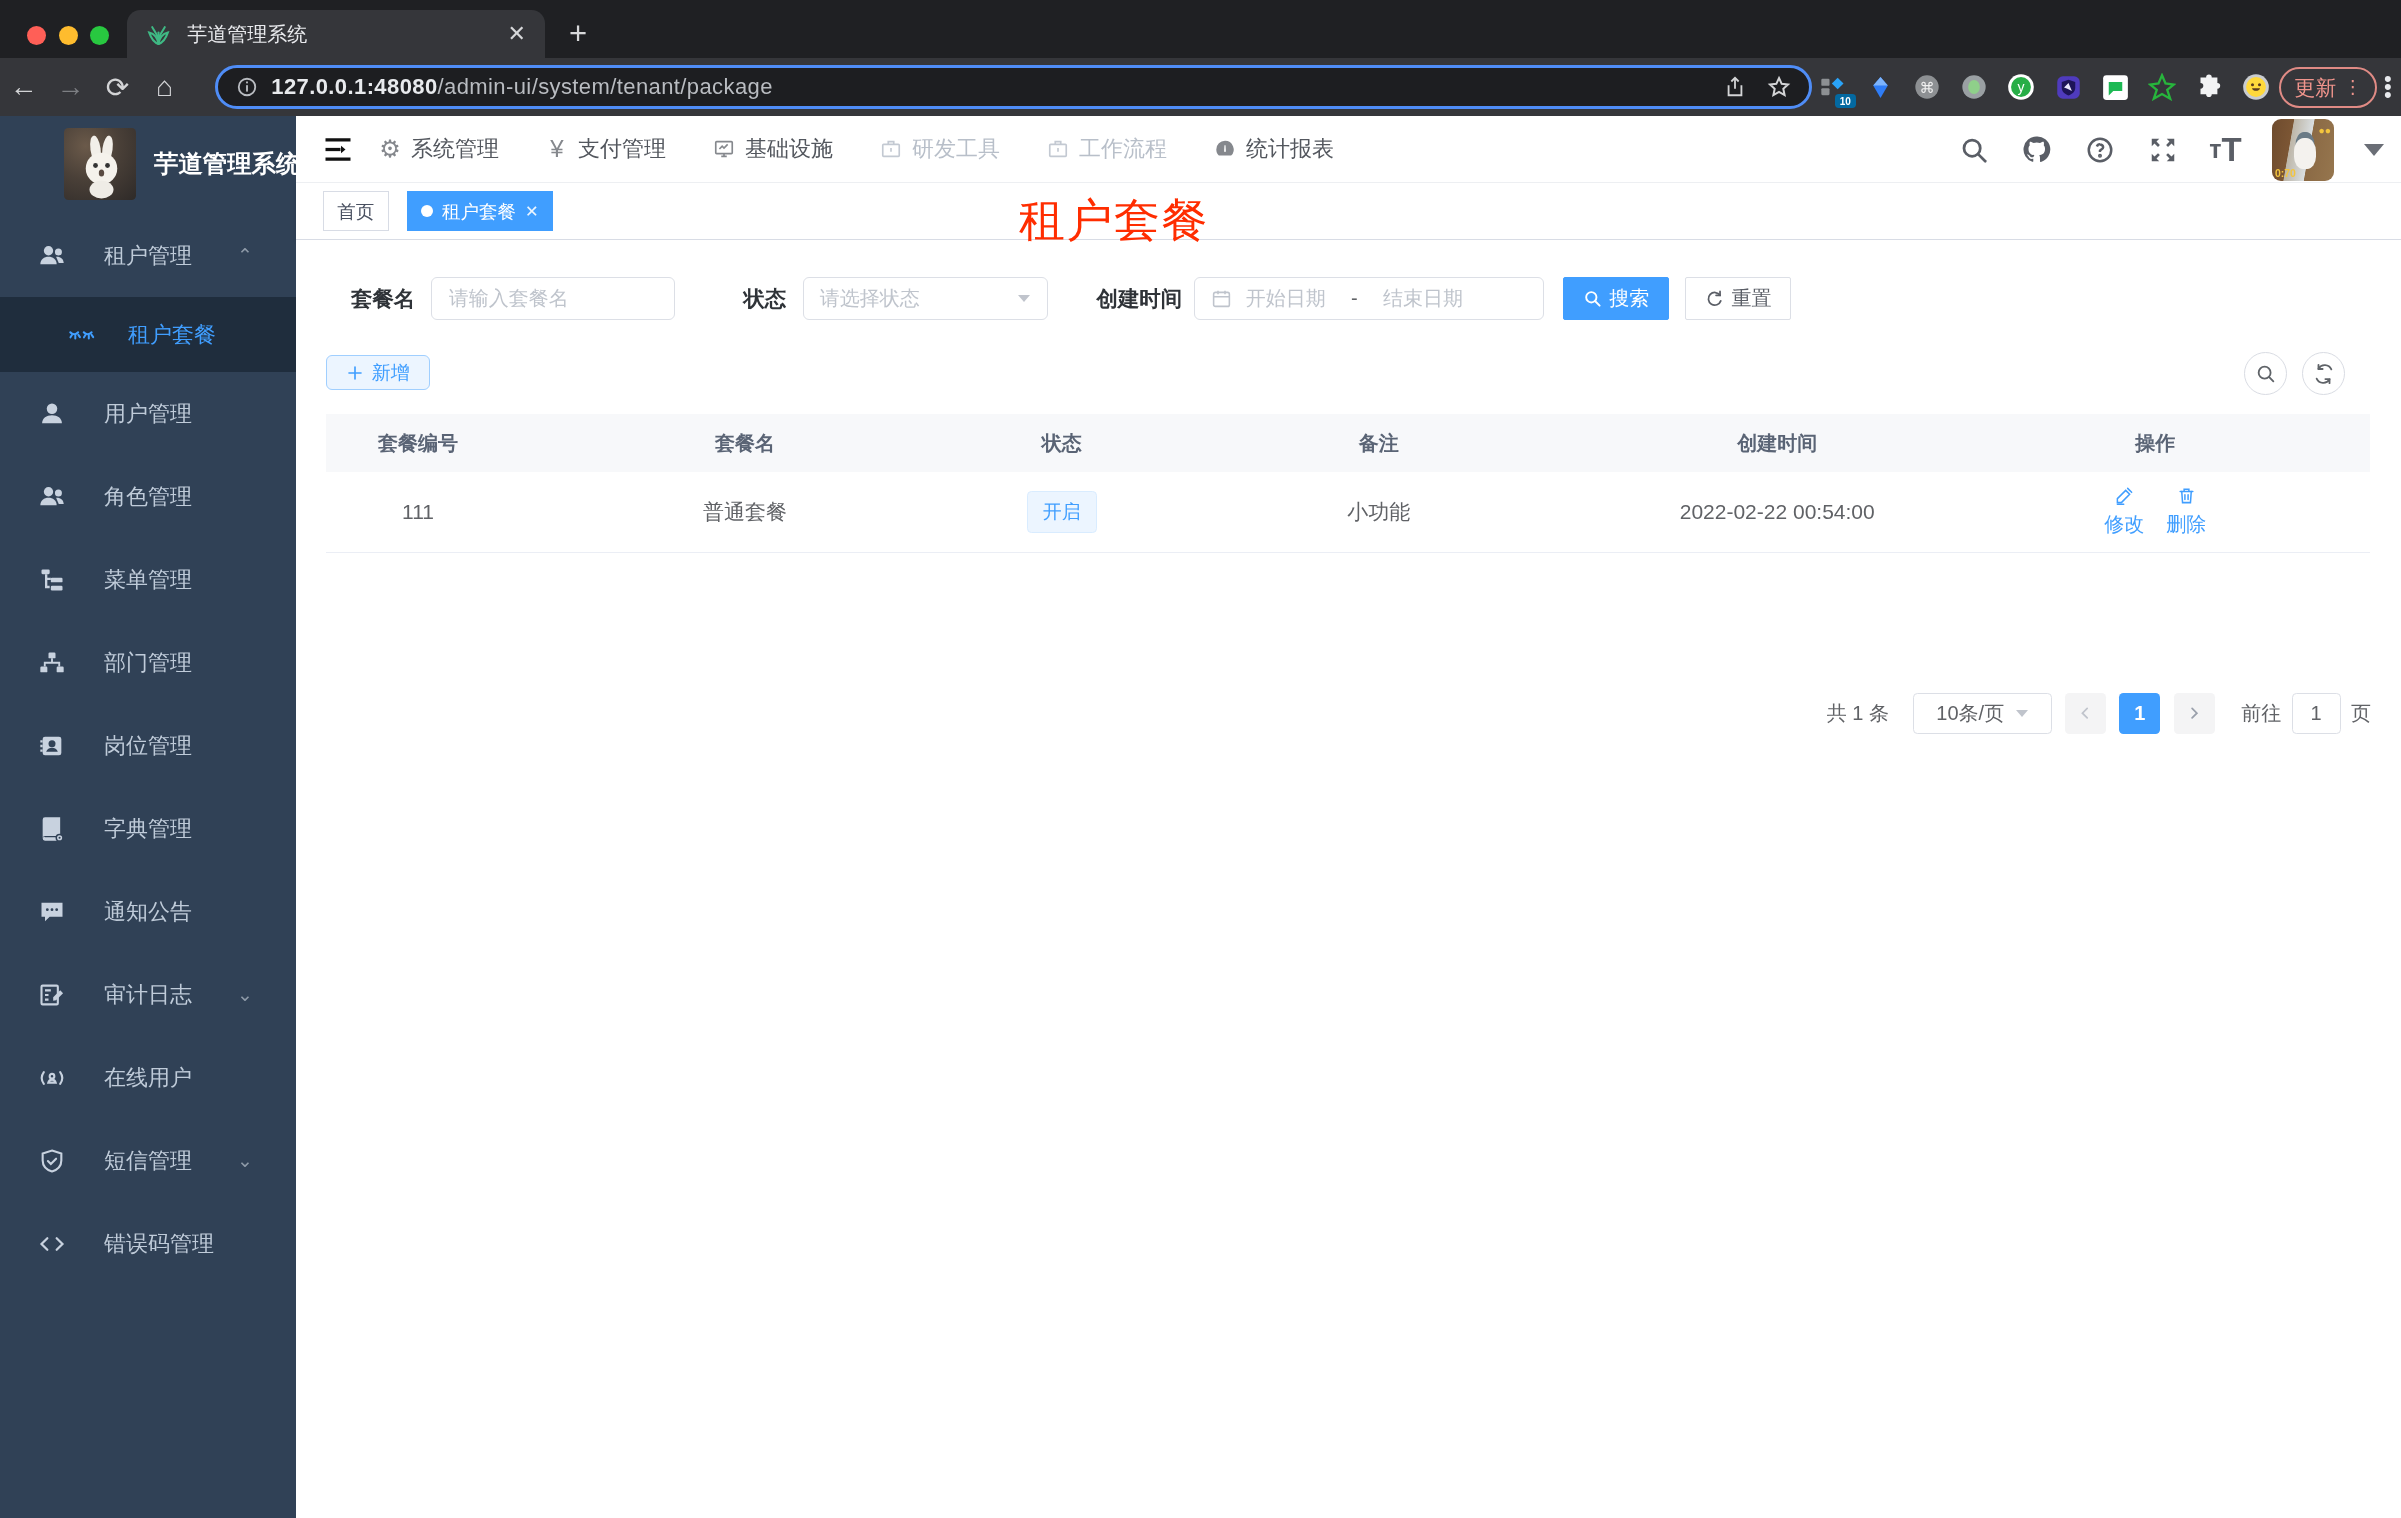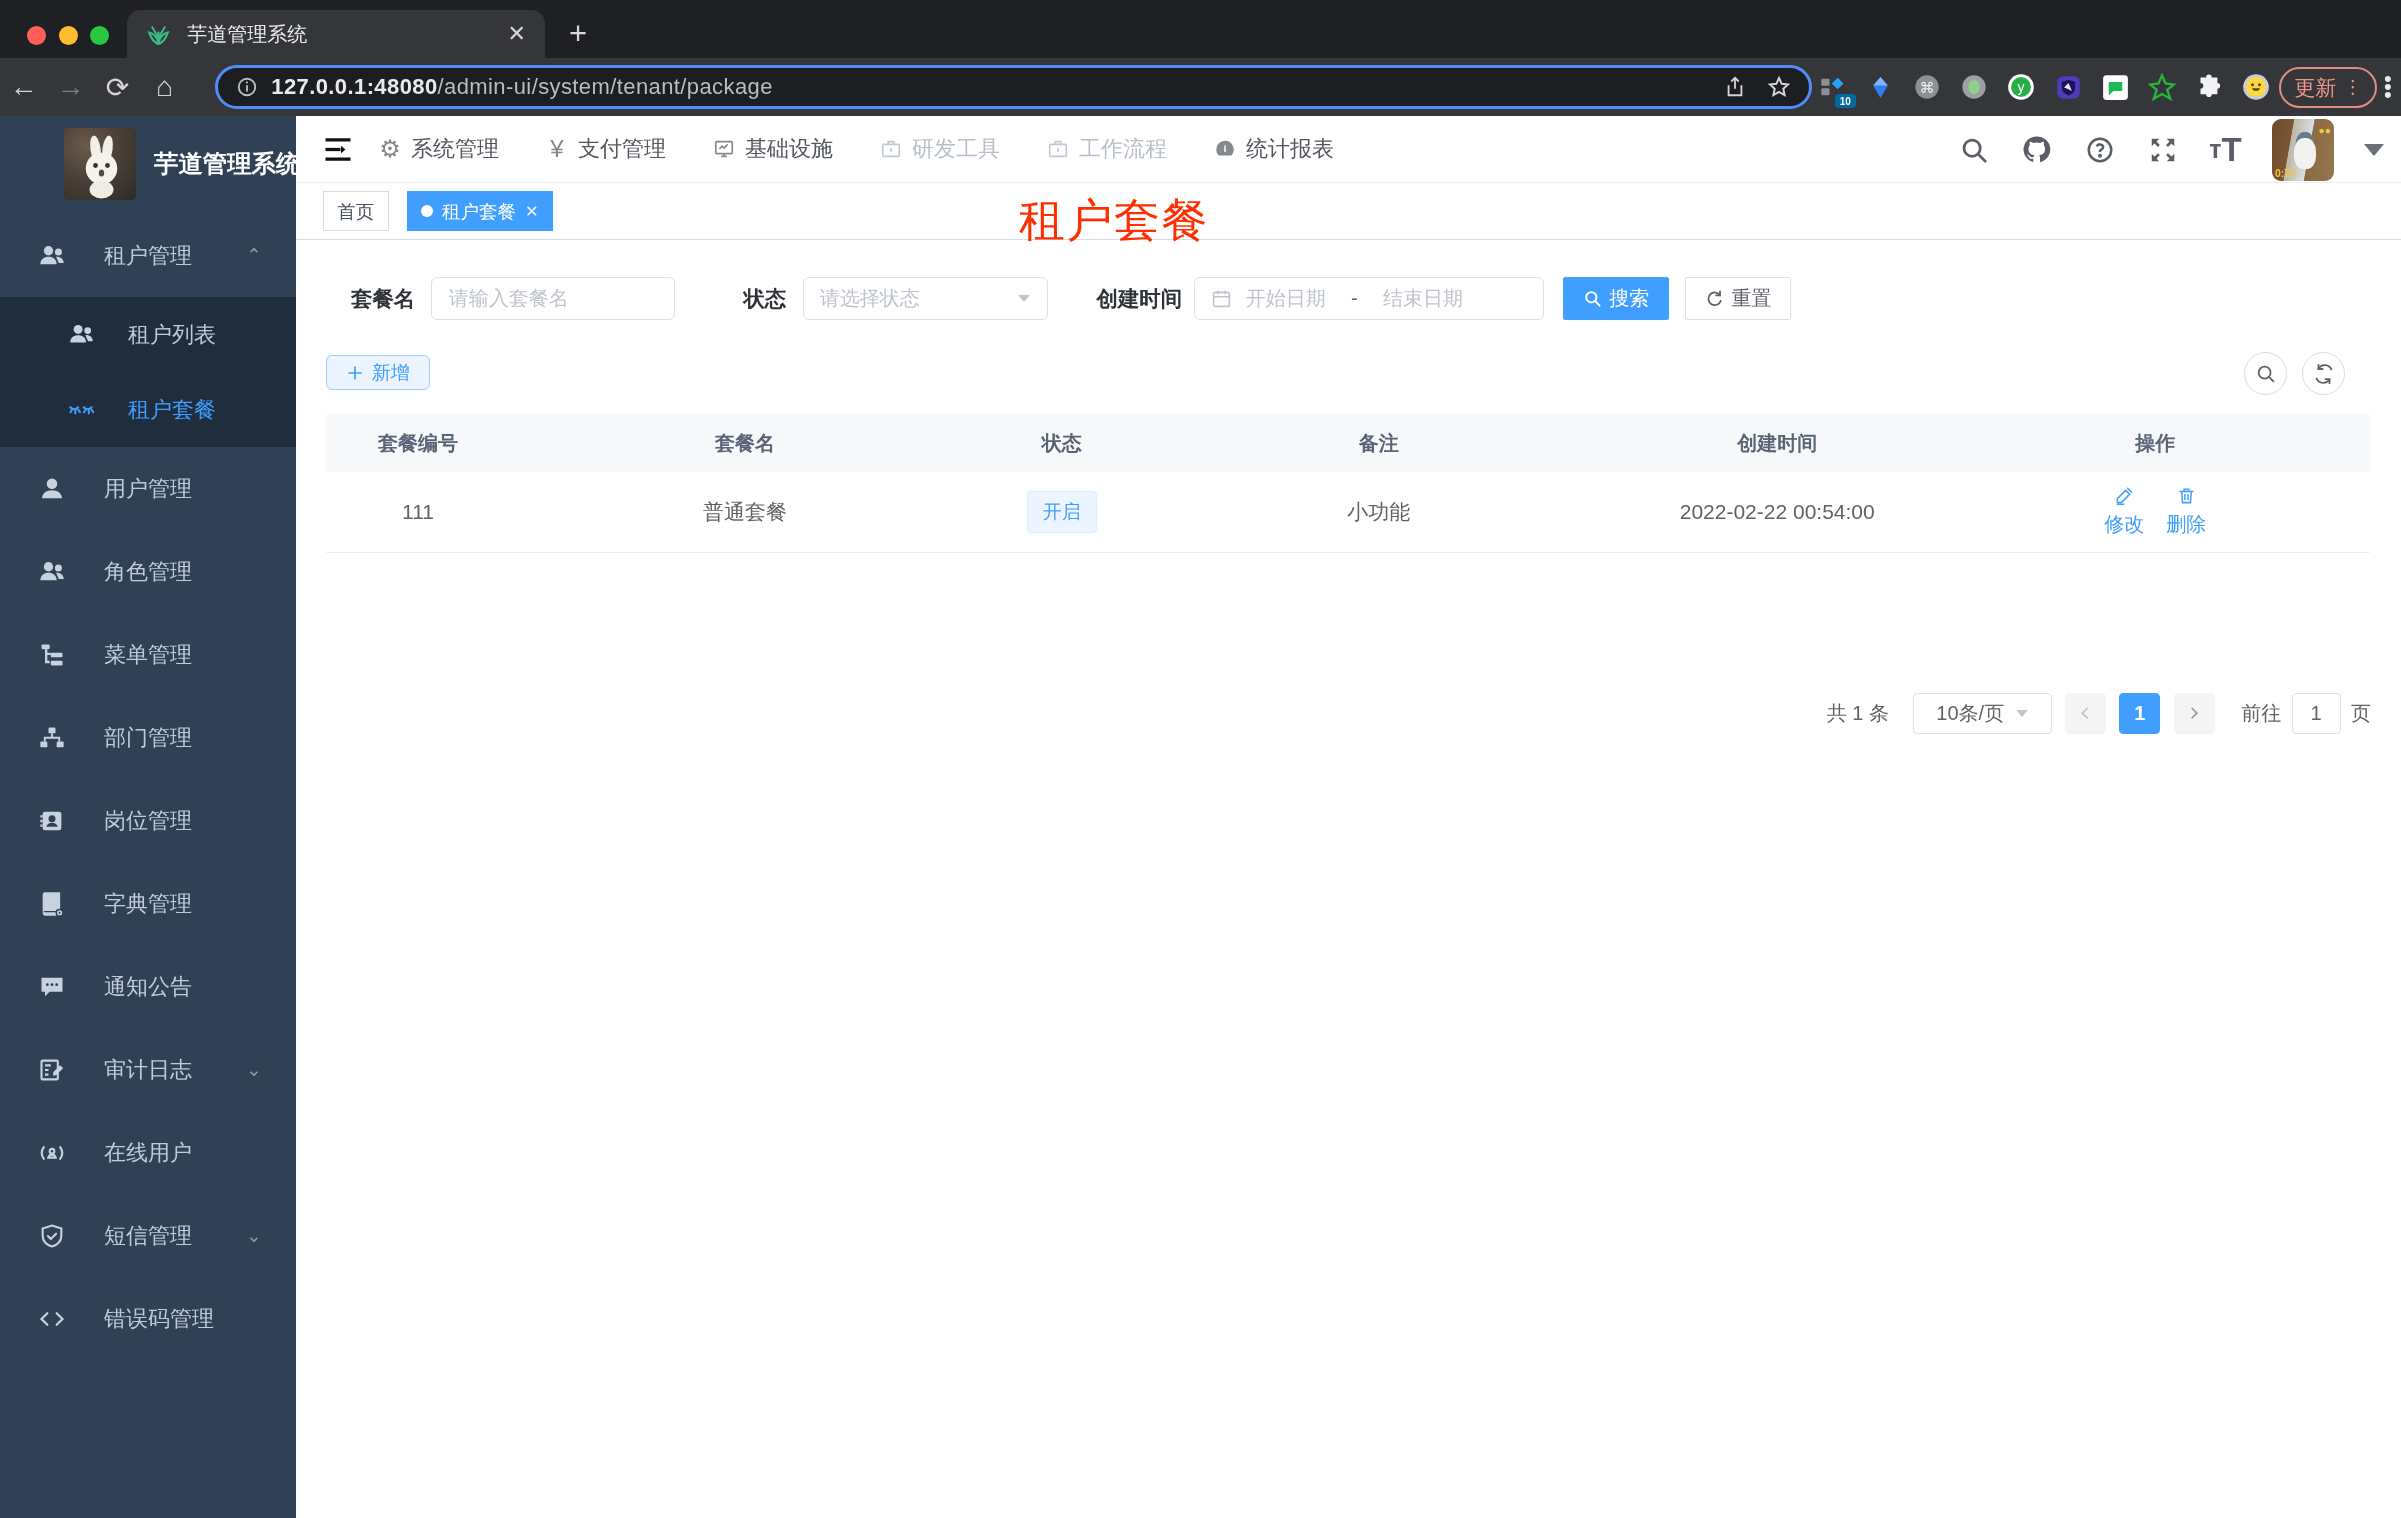--- a/index.html
+++ b/index.html
@@ -40,21 +40,21 @@
   
   .app { position:absolute; left:0; top:116px; width:2401px; height:1403px; background:#fff; }
 
   
   .sidebar { position:absolute; left:0; top:0; width:296px; height:1403px; background:#304156; }
   .logo-row { height:77px; display:flex; align-items:center; padding-left:64px; gap:18px; padding-top:19px;}
   .logo-img { width:72px; height:72px; border-radius:4.4px; flex:none;
     background:radial-gradient(circle at 30% 25%, #6b5a4a 0%, #4a4038 45%, #2e2a28 100%); position:relative; overflow:hidden;}
   .app-title { color:#fff; font-size:24.4px; font-weight:700; white-space:nowrap; }
   .menu { margin-top:21px; }
-  .m-item { height:83px; display:flex; align-items:center; padding:0 34px 0 38px; gap:38px;
+  .m-item { height:83px; display:flex; align-items:center; padding:0 43px 0 38px; gap:38px;
     color:#bfcbd9; font-size:22px; cursor:pointer; }
   .m-item .lbl { flex:1; white-space:nowrap; }
   .m-item .ic { width:28px; height:28px; flex:none; color:#c8d2df; }
   .chev { color:#8e9aa8; font-size:19px; }
   .submenu { background:#1f2d3d; }
   .s-item { height:75px; display:flex; align-items:center; padding-left:68px; gap:33px;
     color:#bfcbd9; font-size:22px; cursor:pointer; }
   .s-item .ic { width:27px; height:27px; color:#c8d2df; }
   .s-item.active { color:#409eff; }
   .s-item.active .ic { color:#409eff; }
@@ -292,29 +292,20 @@
             <circle cx="9" cy="7.5" r="4"></circle>
             <path d="M2 19c0-4 3.2-6.3 7-6.3s7 2.3 7 6.3z"></path>
             <circle cx="17.5" cy="8.5" r="3"></circle>
             <path d="M15.5 12.6c3.3-.4 6.5 1.6 6.5 5.4h-4.2"></path>
           </svg>
         <span class="lbl">租户管理</span>
         <span class="chev">⌃</span>
       </div>
 
       <div class="submenu">
-        <div class="s-item">
-          <svg class="ic" viewBox="0 0 24 24" fill="currentColor">
-              <circle cx="9" cy="7.5" r="4"></circle>
-              <path d="M2 19c0-4 3.2-6.3 7-6.3s7 2.3 7 6.3z"></path>
-              <circle cx="17.5" cy="8.5" r="3"></circle>
-              <path d="M15.5 12.6c3.3-.4 6.5 1.6 6.5 5.4h-4.2"></path>
-            </svg>
-          <span class="lbl">租户列表</span>
-        </div>
         <div class="s-item active">
           <svg class="ic" viewBox="0 0 24 24" fill="none" stroke="currentColor" stroke-width="1.8" stroke-linecap="round">
             <path d="M2 10c2 2.5 5 2.5 7 0"></path>
               <path d="M3.5 12.5L2.2 14.5"></path>
               <path d="M6.5 13.2v2.3"></path>
               <path d="M9.2 12.3l1.4 2"></path>
             <path d="M14 10c2 2.5 5 2.5 7 0"></path>
               <path d="M15.5 12.5l-1.3 2"></path>
               <path d="M18.5 13.2v2.3"></path>
               <path d="M21 12.3l1.4 2"></path>

